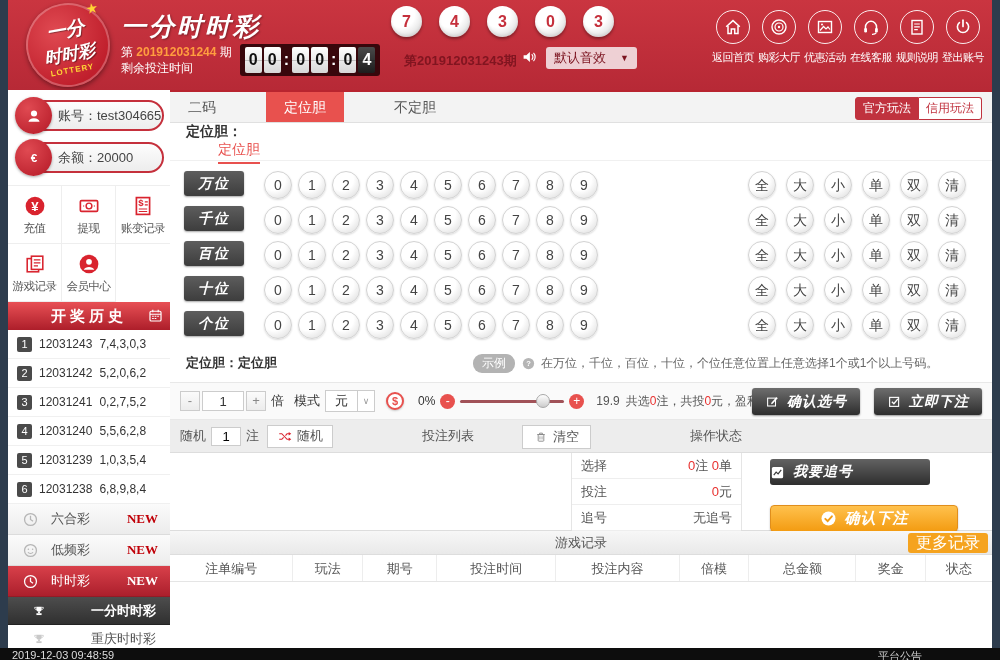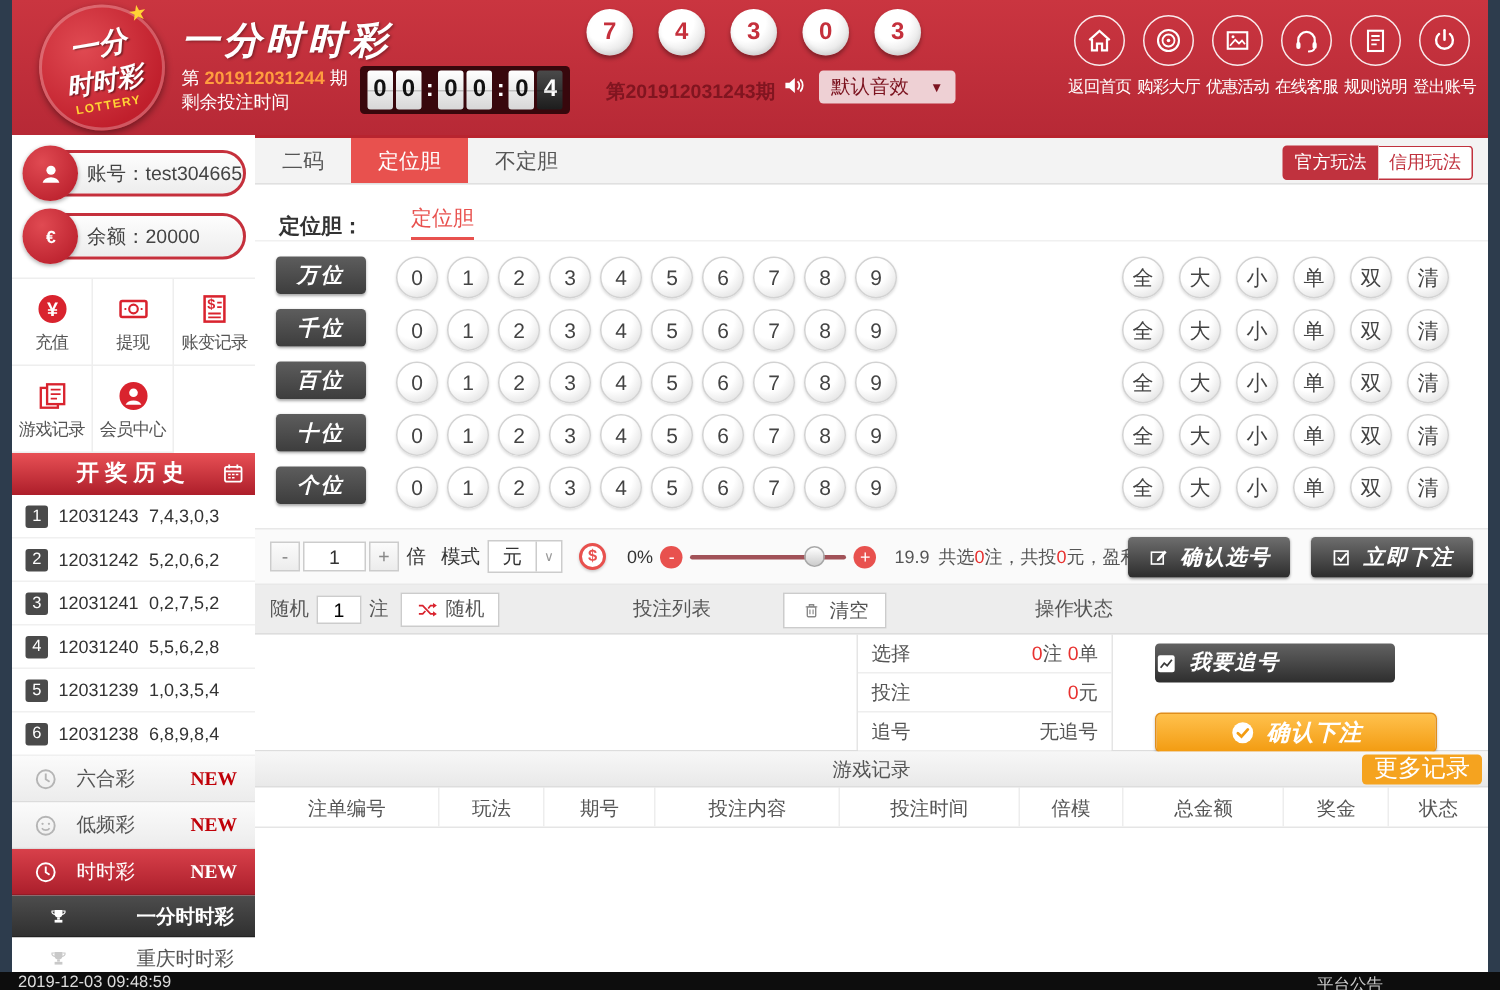--- a/index.html
+++ b/index.html
@@ -84,21 +84,21 @@
   
   .main { position:absolute; left:170px; top:90px; right:8px; bottom:0; background:#fff; overflow:hidden; }
   .tabbar { height:33px; background:#f3f3f3; border-top:2px solid #b8242f; border-bottom:1px solid #e0e0e0;
     display:flex; position:relative; }
   .tab { padding:0 18px; line-height:30px; font-size:14px; color:#555; cursor:pointer; }
   .tab.active { background:#e8514e; color:#fff; }
   .play-modes { position:absolute; right:10px; top:5px; display:flex; font-size:12px; }
   .pm { padding:2px 7px; border:1px solid #c0323e; cursor:pointer; }
   .pm.active { background:#c0323e; color:#fff; border-radius:3px 0 0 3px; }
   .pm:not(.active) { color:#c0323e; background:#fff; border-radius:0 3px 3px 0; border-left:none; }
-  .subnav { height:38px; border-bottom:1px solid #f0f0f0; display:flex; align-items:flex-end; padding-left:16px; }
+  .subnav { height:38px; border-bottom:1px solid #f0f0f0; display:flex; align-items:flex-start; padding-left:16px;flex-direction:column; }
   .subnav-label { font-weight:bold; font-size:14px; color:#333; }
   .subnav-link { margin-left:32px; color:#e8514e; font-size:14px; padding-bottom:3px;
     border-bottom:2px solid #e8514e; cursor:pointer; }
   .bet-panel { padding-top:10px; }
   .bet-row { height:35px; display:flex; }
   .row-label { width:60px; height:25px; margin-left:14px; flex:none;
     background:linear-gradient(#5d5d5d,#3d3d3d); border-radius:3px; color:#fff; font-size:14px;
     font-weight:bold; font-style:italic; text-align:center; line-height:25px; letter-spacing:2px;
     box-shadow:0 1px 2px rgba(0,0,0,.35); }
   .balls { display:flex; gap:6px; margin-left:20px; }
@@ -466,21 +466,21 @@
               <rect x="6.3" y="13.2" width="7.4" height="2.6" fill="currentColor"></rect>
             </svg>
           </span>
           <span class="s-label">二分时时彩</span>
         </div>
       </div>
   </div>
 
   <div class="main">
     <div class="tabbar">
-      <div id="tabs" style="display:flex;">
+      <div id="tabs" style="display:flex;gap:32px;">
           <div class="tab">二码</div>
           <div class="tab active">定位胆</div>
           <div class="tab">不定胆</div>
         </div>
       <div class="play-modes" id="playModes">
           <div class="pm active">官方玩法</div>
           <div class="pm">信用玩法</div>
         </div>
     </div>
     <div class="subnav">
@@ -597,20 +597,31 @@
           <div class="side-picks">
             <div class="ballbtn">全</div>
             <div class="ballbtn">大</div>
             <div class="ballbtn">小</div>
             <div class="ballbtn">单</div>
             <div class="ballbtn">双</div>
             <div class="ballbtn">清</div>
           </div>
         </div>
       </div>
+    <div class="hint-row">
+      <span class="hint-bold">定位胆：定位胆</span>
+      <span class="pill-ex">示例</span>
+      <span class="q-ic" id="qIcon">
+          <svg class="ic" width="15" height="15" viewBox="0 0 20 20">
+            <circle cx="10" cy="10" r="7.5" fill="#b5b5b5"></circle>
+            <text x="10" y="13.8" text-anchor="middle" font-size="10" font-weight="bold" fill="#fff">?</text>
+          </svg>
+        </span>
+      <span class="hint-text">在万位，千位，百位，十位，个位任意位置上任意选择1个或1个以上号码。</span>
+    </div>
     <div class="controls">
       <div class="step-btn">-</div>
       <input class="step-input" value="1" style="">
       <div class="step-btn">+</div>
       <span class="ctl-label">倍</span>
       <span class="ctl-label">模式</span>
       <div class="unit-select">
         <span class="us-val">元</span>
         <span class="us-arrow">∨</span>
       </div>
@@ -714,22 +725,22 @@
       </div>
     </div>
     <div class="record-bar">
       <span>游戏记录</span>
       <span class="more-btn">更多记录</span>
     </div>
     <div class="thead" id="tableHead">
         <div class="th" style="width: 15%;">注单编号</div>
         <div class="th" style="width: 8.5%;">玩法</div>
         <div class="th" style="width: 9%;">期号</div>
+        <div class="th" style="width: 14.5%;">投注时间</div>
         <div class="th" style="width: 15%;">投注内容</div>
-        <div class="th" style="width: 14.5%;">投注时间</div>
         <div class="th" style="width: 8.5%;">倍模</div>
         <div class="th" style="width: 13%;">总金额</div>
         <div class="th" style="width: 8.5%;">奖金</div>
         <div class="th" style="width: 8%;">状态</div>
       </div>
   </div>
 
   <div class="footer">
     <span class="f-time">2019-12-03 09:48:59</span>
     <span class="f-notice">平台公告</span>

